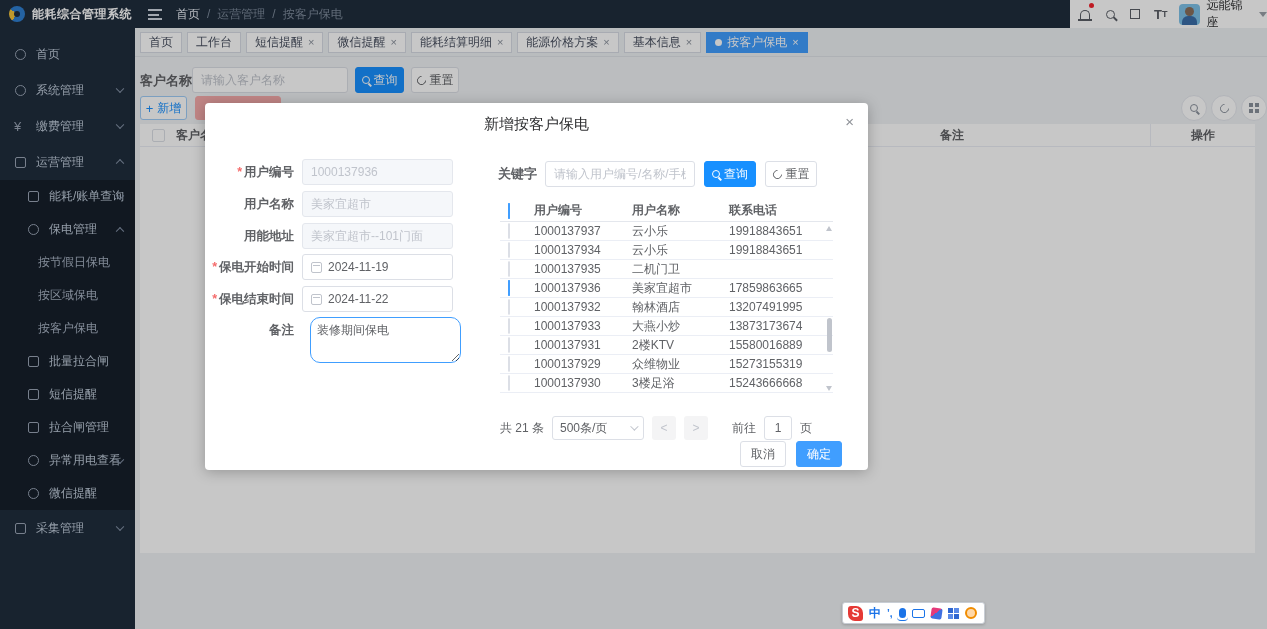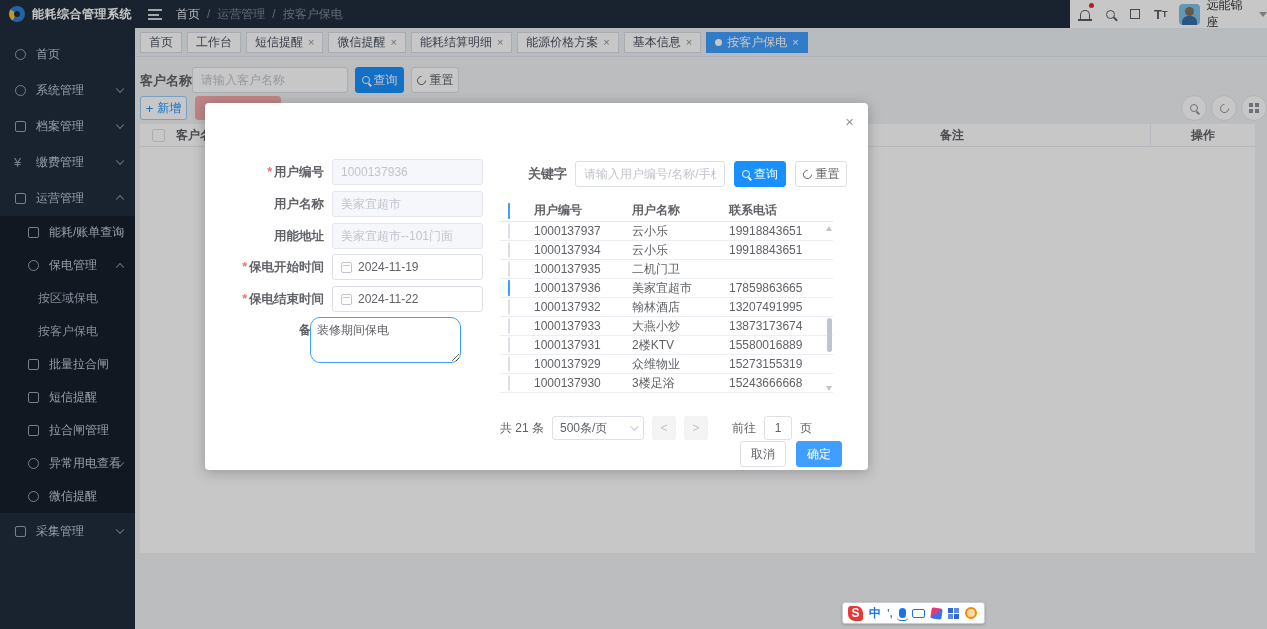--- a/index.html
+++ b/index.html
@@ -87,21 +87,21 @@
   .cb.checked { background:#409eff; border-color:#409eff; }
   .cb.checked::after { content:"✓"; position:absolute; color:#fff; font-size:10px; left:1.5px; top:-1px; }
   .cb.ind { background:#409eff; border-color:#409eff; }
   .cb.ind::after { content:""; position:absolute; left:2px; right:2px; top:5px; height:2px; background:#fff; }
 
   
   .backdrop { position:absolute; inset:0; background:rgba(0,0,0,0.22); z-index:4; }
   .modal { position:absolute; left:205px; top:103px; width:663px; height:367px; background:#fff; border-radius:4px; box-shadow:0 2px 14px rgba(0,0,0,.25); z-index:5; }
   .m-title { position:absolute; top:12px; left:0; right:0; text-align:center; font-size:15px; color:#303133; }
   .m-close { position:absolute; right:14px; top:10px; font-size:15px; color:#909399; cursor:pointer; }
-  .frow { position:absolute; display:flex; align-items:center;padding-left:30px; }
+  .frow { position:absolute; display:flex; align-items:center; }
   .frow .lab { width:97px; text-align:right; padding-right:8px; font-size:12.5px; font-weight:bold; color:#606266; flex:none; }
   .req { color:#f56c6c; margin-right:2px; }
   .fld { width:151px; height:26px; }
   .cal { width:11px; height:11px; border:1px solid #c0c4cc; border-radius:2px; margin-right:6px; position:relative; flex:none; }
   .cal::before { content:""; position:absolute; left:1px; right:1px; top:2px; height:1px; background:#c0c4cc; }
   .txtarea { position:absolute; left:105px; top:214px; width:151px; height:46px; border:1px solid #409eff; border-radius:10px; padding:4px 6px; font-size:12px; color:#606266; position:absolute; }
   .txtarea::after { content:""; position:absolute; right:1px; bottom:1px; width:7px; height:7px;
       background:linear-gradient(135deg, transparent 50%, #c0c4cc 50%, #c0c4cc 57%, transparent 57%, transparent 72%, #c0c4cc 72%, #c0c4cc 79%, transparent 79%); }
   .ktable { position:absolute; left:295px; top:97px; width:333px; font-size:12px; }
   .krow { display:flex; align-items:center; height:19px; border-bottom:1px solid #ebeef5; color:#606266; }
@@ -151,44 +151,42 @@
       <div class="mi">
         <span class="mico round"></span>
         <span>首页</span>
       </div>
       <div class="mi">
         <span class="mico round"></span>
         <span>系统管理</span>
         <span class="chev down"></span>
       </div>
       <div class="mi">
-        <span class="mico"></span>
-        <span>档案管理</span>
-        <span class="chev down"></span>
-      </div>
-      <div class="mi">
         <span class="mico yen"></span>
         <span>缴费管理</span>
         <span class="chev down"></span>
       </div>
       <div class="mi">
         <span class="mico"></span>
         <span>运营管理</span>
         <span class="chev up"></span>
       </div>
       <div class="sub">
         <div class="mi">
           <span class="mico"></span>
           <span>能耗/账单查询</span>
           <span class="chev down"></span>
         </div>
         <div class="mi">
           <span class="mico round"></span>
           <span>保电管理</span>
           <span class="chev up"></span>
+        </div>
+        <div class="mi l3">
+          <span>按节假日保电</span>
         </div>
         <div class="mi l3">
           <span>按区域保电</span>
         </div>
         <div class="mi l3 active">
           <span>按客户保电</span>
         </div>
         <div class="mi">
           <span class="mico"></span>
           <span>批量拉合闸</span>
@@ -319,20 +317,21 @@
         <span style="width:210px;flex:none;">备注</span>
         <span style="width:105px;flex:none;text-align:center;border-left:1px solid #ebeef5;line-height:23px;">操作</span>
       </div>
       <div class="mtbody"></div>
     </div>
   </main>
 
   <div class="backdrop"></div>
 
   <section class="modal">
+    <div class="m-title">新增按客户保电</div>
     <span class="m-close">×</span>
 
     <div class="frow" style="left:0;top:56px;">
       <span class="lab"><span class="req">*</span><b>用户编号</b></span>
       <div class="inp disabled fld">
           <span>1000137936</span>
         </div>
     </div>
     <div class="frow" style="left:0;top:88px;">
       <span class="lab">用户名称</span>

